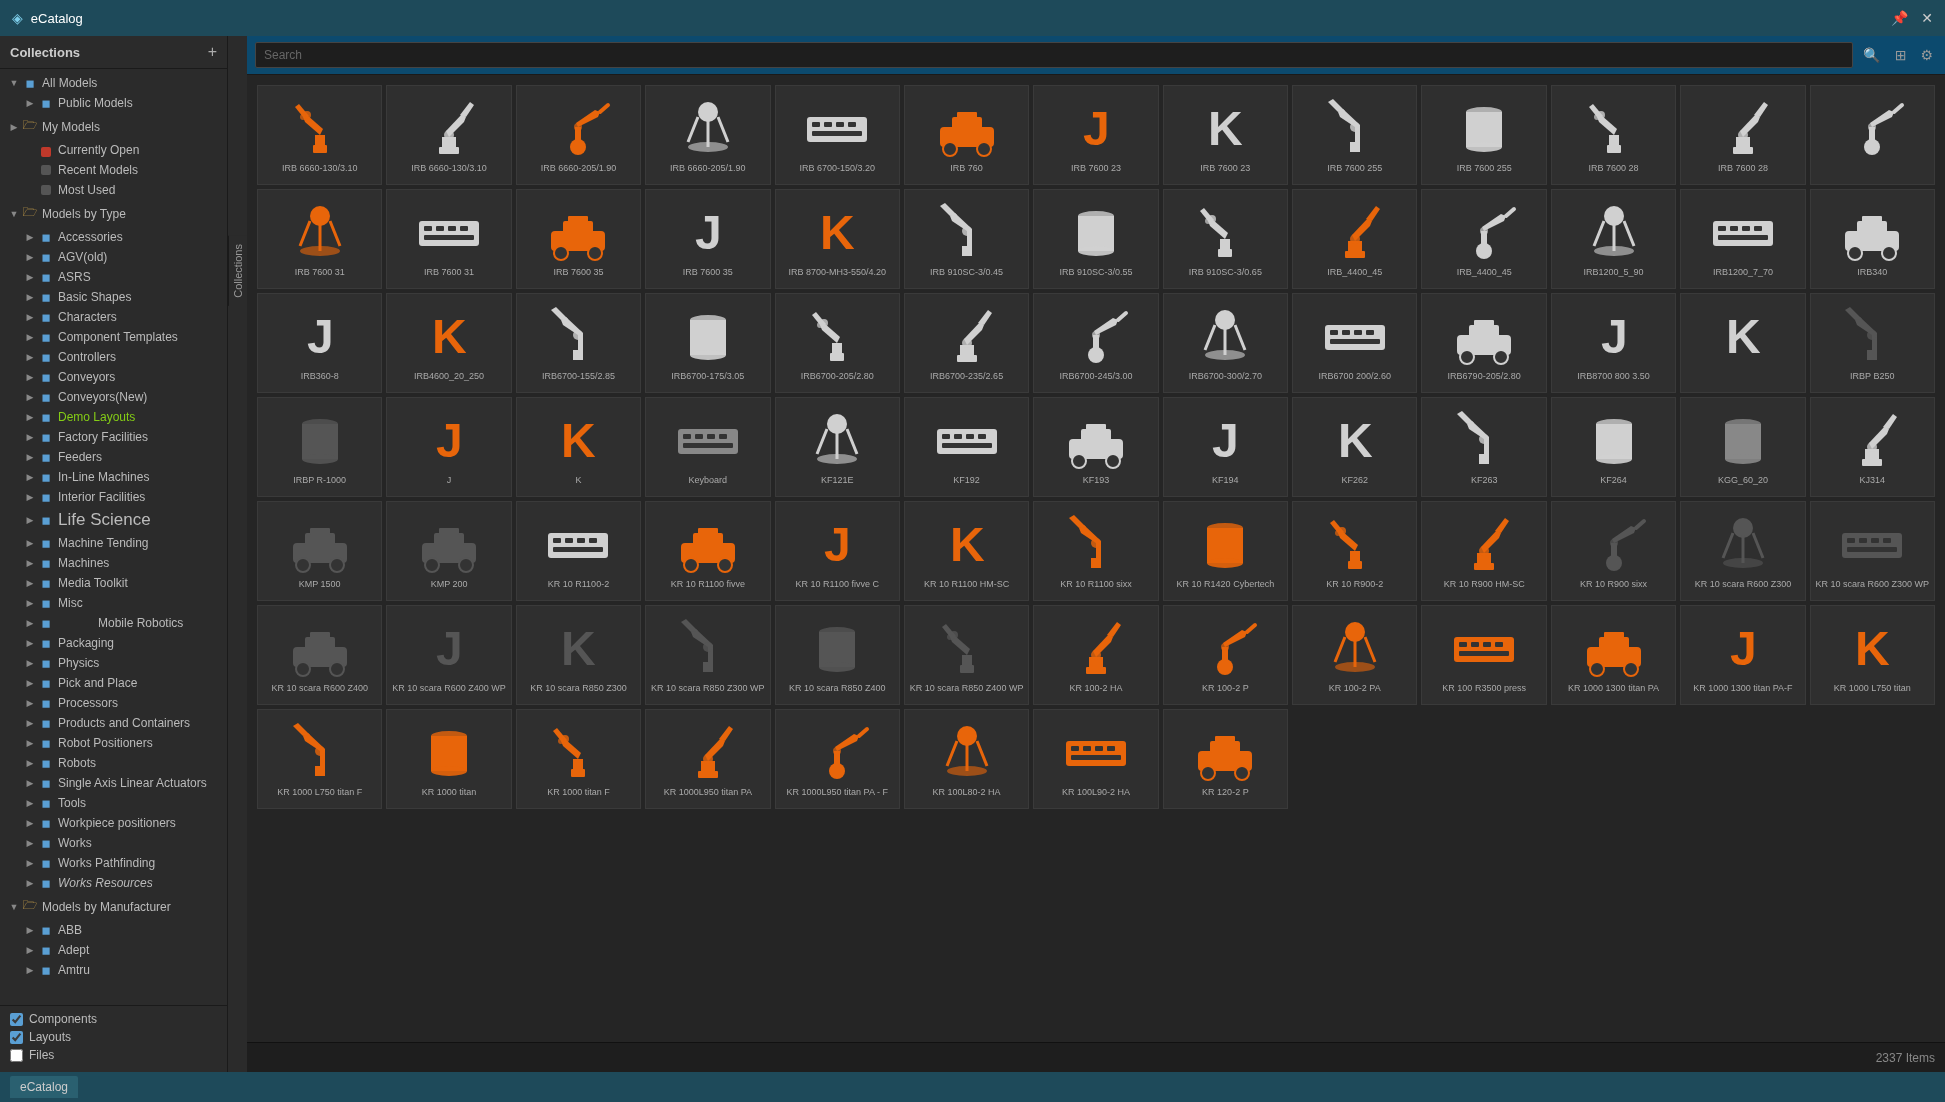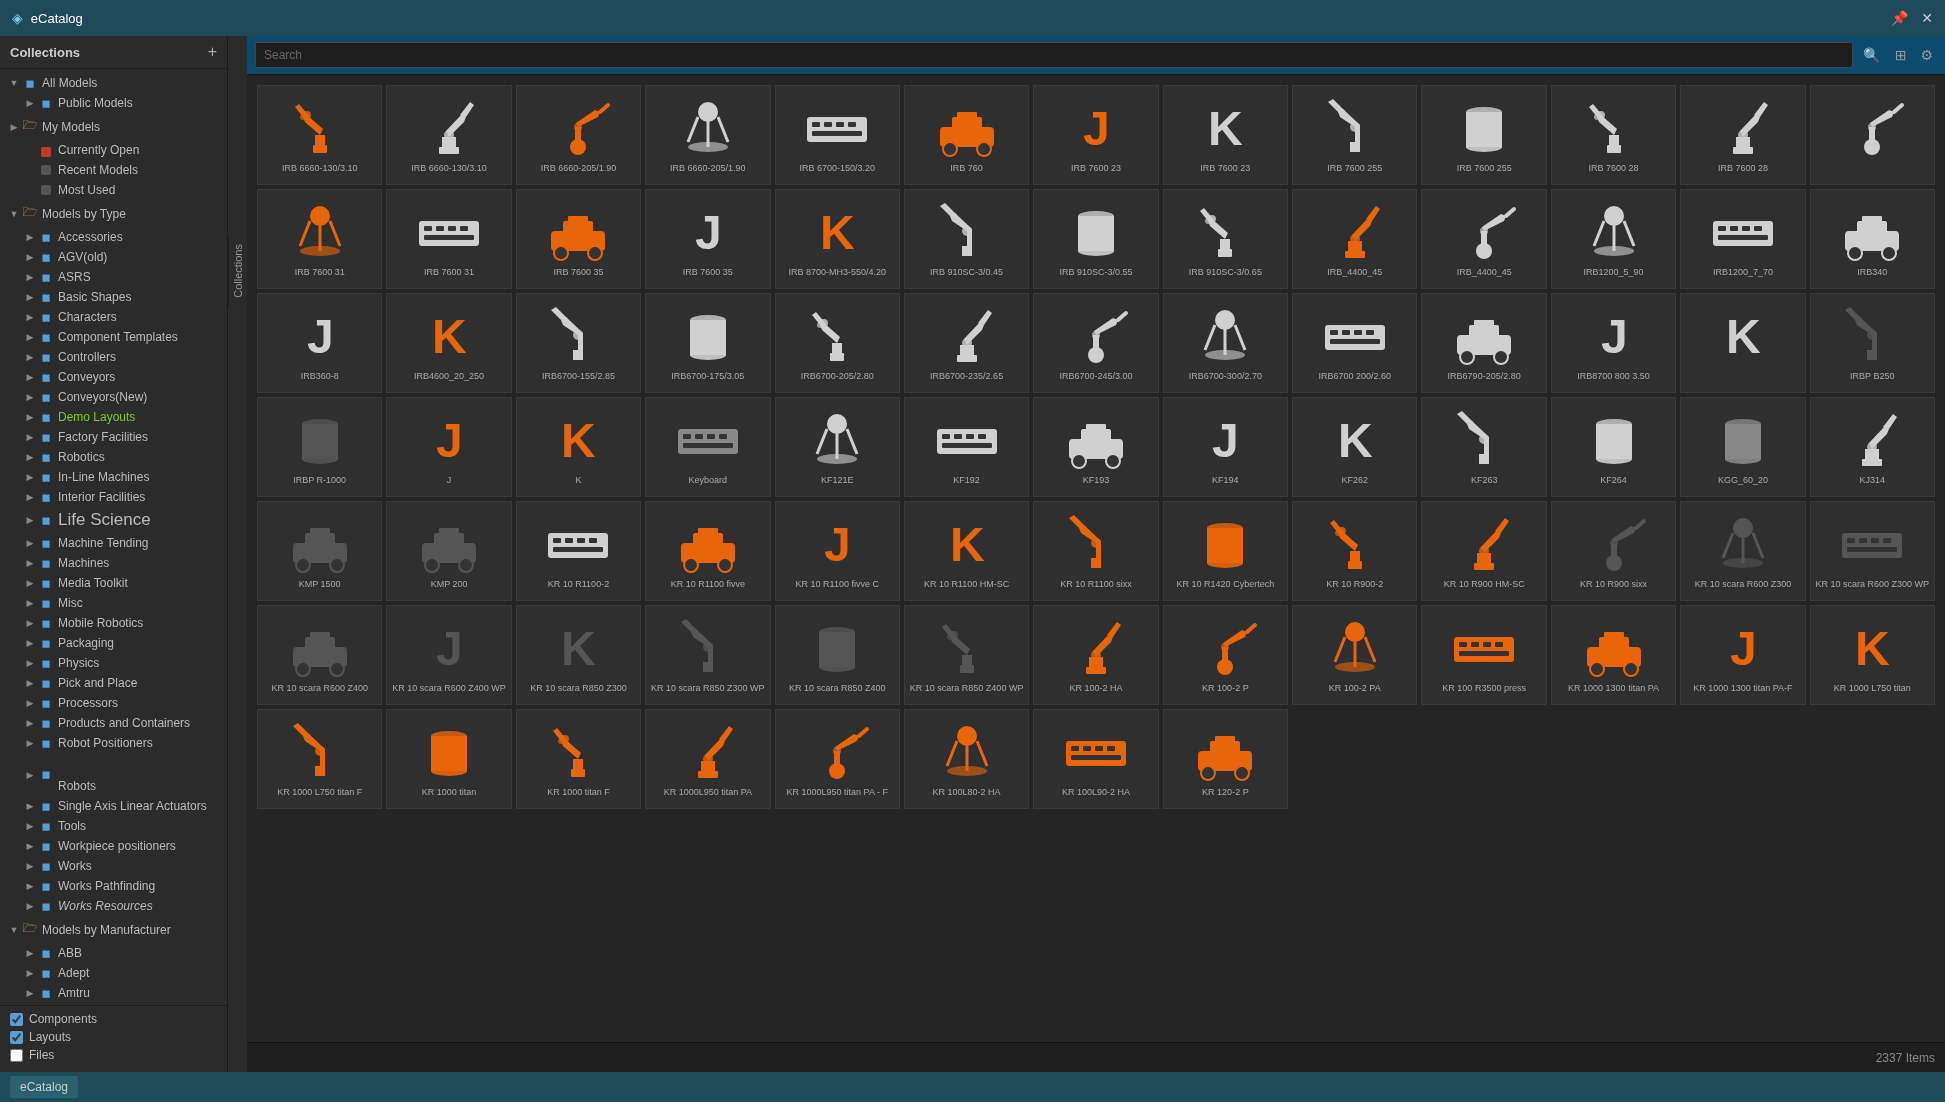--- a/index.html
+++ b/index.html
@@ -401,21 +401,21 @@
           <span class="tree-icon">
             <span style="color:#5a9fd4;font-size:11px;">◼</span>
           </span>
           <span style="font-size: 12px; color: rgb(187, 187, 187);">Factory Facilities</span>
         </div>
         <div class="tree-item" style="padding-left: 24px;">
           <span class="tree-arrow collapsed"></span>
           <span class="tree-icon">
             <span style="color:#5a9fd4;font-size:11px;">◼</span>
           </span>
-          <span style="font-size: 12px; color: rgb(187, 187, 187);">Robotics</span>
+          <span style="font-size: 12px; color: rgb(187, 187, 187);">Feeders</span>
         </div>
         <div class="tree-item" style="padding-left: 24px;">
           <span class="tree-arrow collapsed"></span>
           <span class="tree-icon">
             <span style="color:#5a9fd4;font-size:11px;">◼</span>
           </span>
           <span style="font-size: 12px; color: rgb(187, 187, 187);">In-Line Machines</span>
         </div>
         <div class="tree-item" style="padding-left: 24px;">
           <span class="tree-arrow collapsed"></span>
@@ -457,21 +457,21 @@
           <span class="tree-icon">
             <span style="color:#5a9fd4;font-size:11px;">◼</span>
           </span>
           <span style="font-size: 12px; color: rgb(187, 187, 187);">Misc</span>
         </div>
         <div class="tree-item" style="padding-left: 24px;">
           <span class="tree-arrow collapsed"></span>
           <span class="tree-icon">
             <span style="color:#5a9fd4;font-size:11px;">◼</span>
           </span>
-          <span style="font-size: 12px; color: rgb(187, 187, 187);">Mobile Robotics</span>
+          <span style="font-size: 12px; color: rgb(187, 187, 187); margin-left: 40px;">Mobile Robotics</span>
         </div>
         <div class="tree-item" style="padding-left: 24px;">
           <span class="tree-arrow collapsed"></span>
           <span class="tree-icon">
             <span style="color:#5a9fd4;font-size:11px;">◼</span>
           </span>
           <span style="font-size: 12px; color: rgb(187, 187, 187);">Packaging</span>
         </div>
         <div class="tree-item" style="padding-left: 24px;">
           <span class="tree-arrow collapsed"></span>
@@ -506,21 +506,21 @@
           <span class="tree-icon">
             <span style="color:#5a9fd4;font-size:11px;">◼</span>
           </span>
           <span style="font-size: 12px; color: rgb(187, 187, 187);">Robot Positioners</span>
         </div>
         <div class="tree-item" style="padding-left: 24px;">
           <span class="tree-arrow collapsed"></span>
           <span class="tree-icon">
             <span style="color:#5a9fd4;font-size:11px;">◼</span>
           </span>
-          <span style="font-size: 12px; color: rgb(187, 187, 187); margin-top: 23px;">Robots</span>
+          <span style="font-size: 12px; color: rgb(187, 187, 187);">Robots</span>
         </div>
         <div class="tree-item" style="padding-left: 24px;">
           <span class="tree-arrow collapsed"></span>
           <span class="tree-icon">
             <span style="color:#5a9fd4;font-size:11px;">◼</span>
           </span>
           <span style="font-size: 12px; color: rgb(187, 187, 187);">Single Axis Linear Actuators</span>
         </div>
         <div class="tree-item" style="padding-left: 24px;">
           <span class="tree-arrow collapsed"></span>

